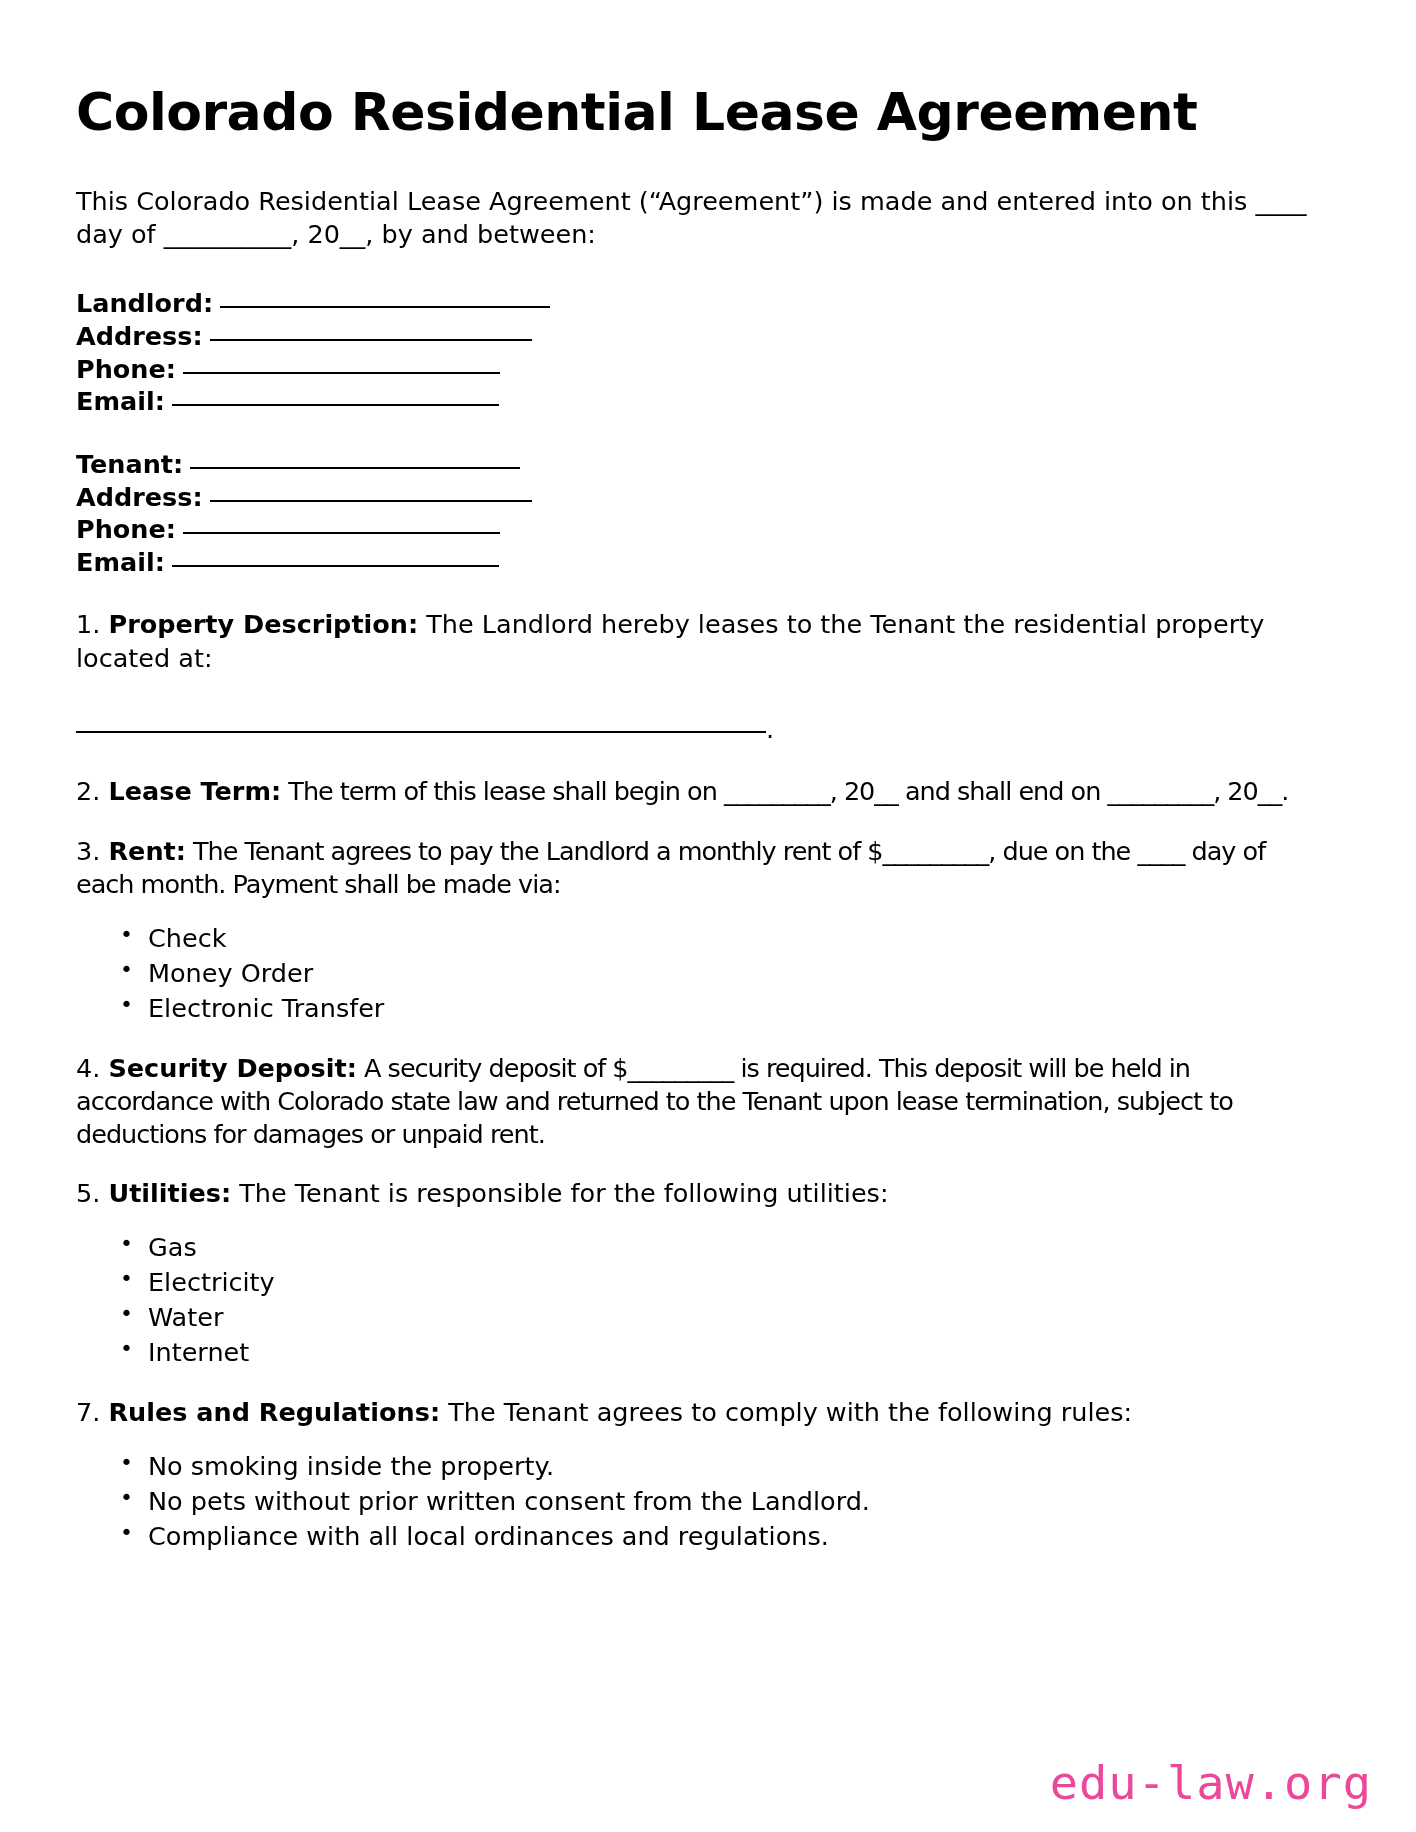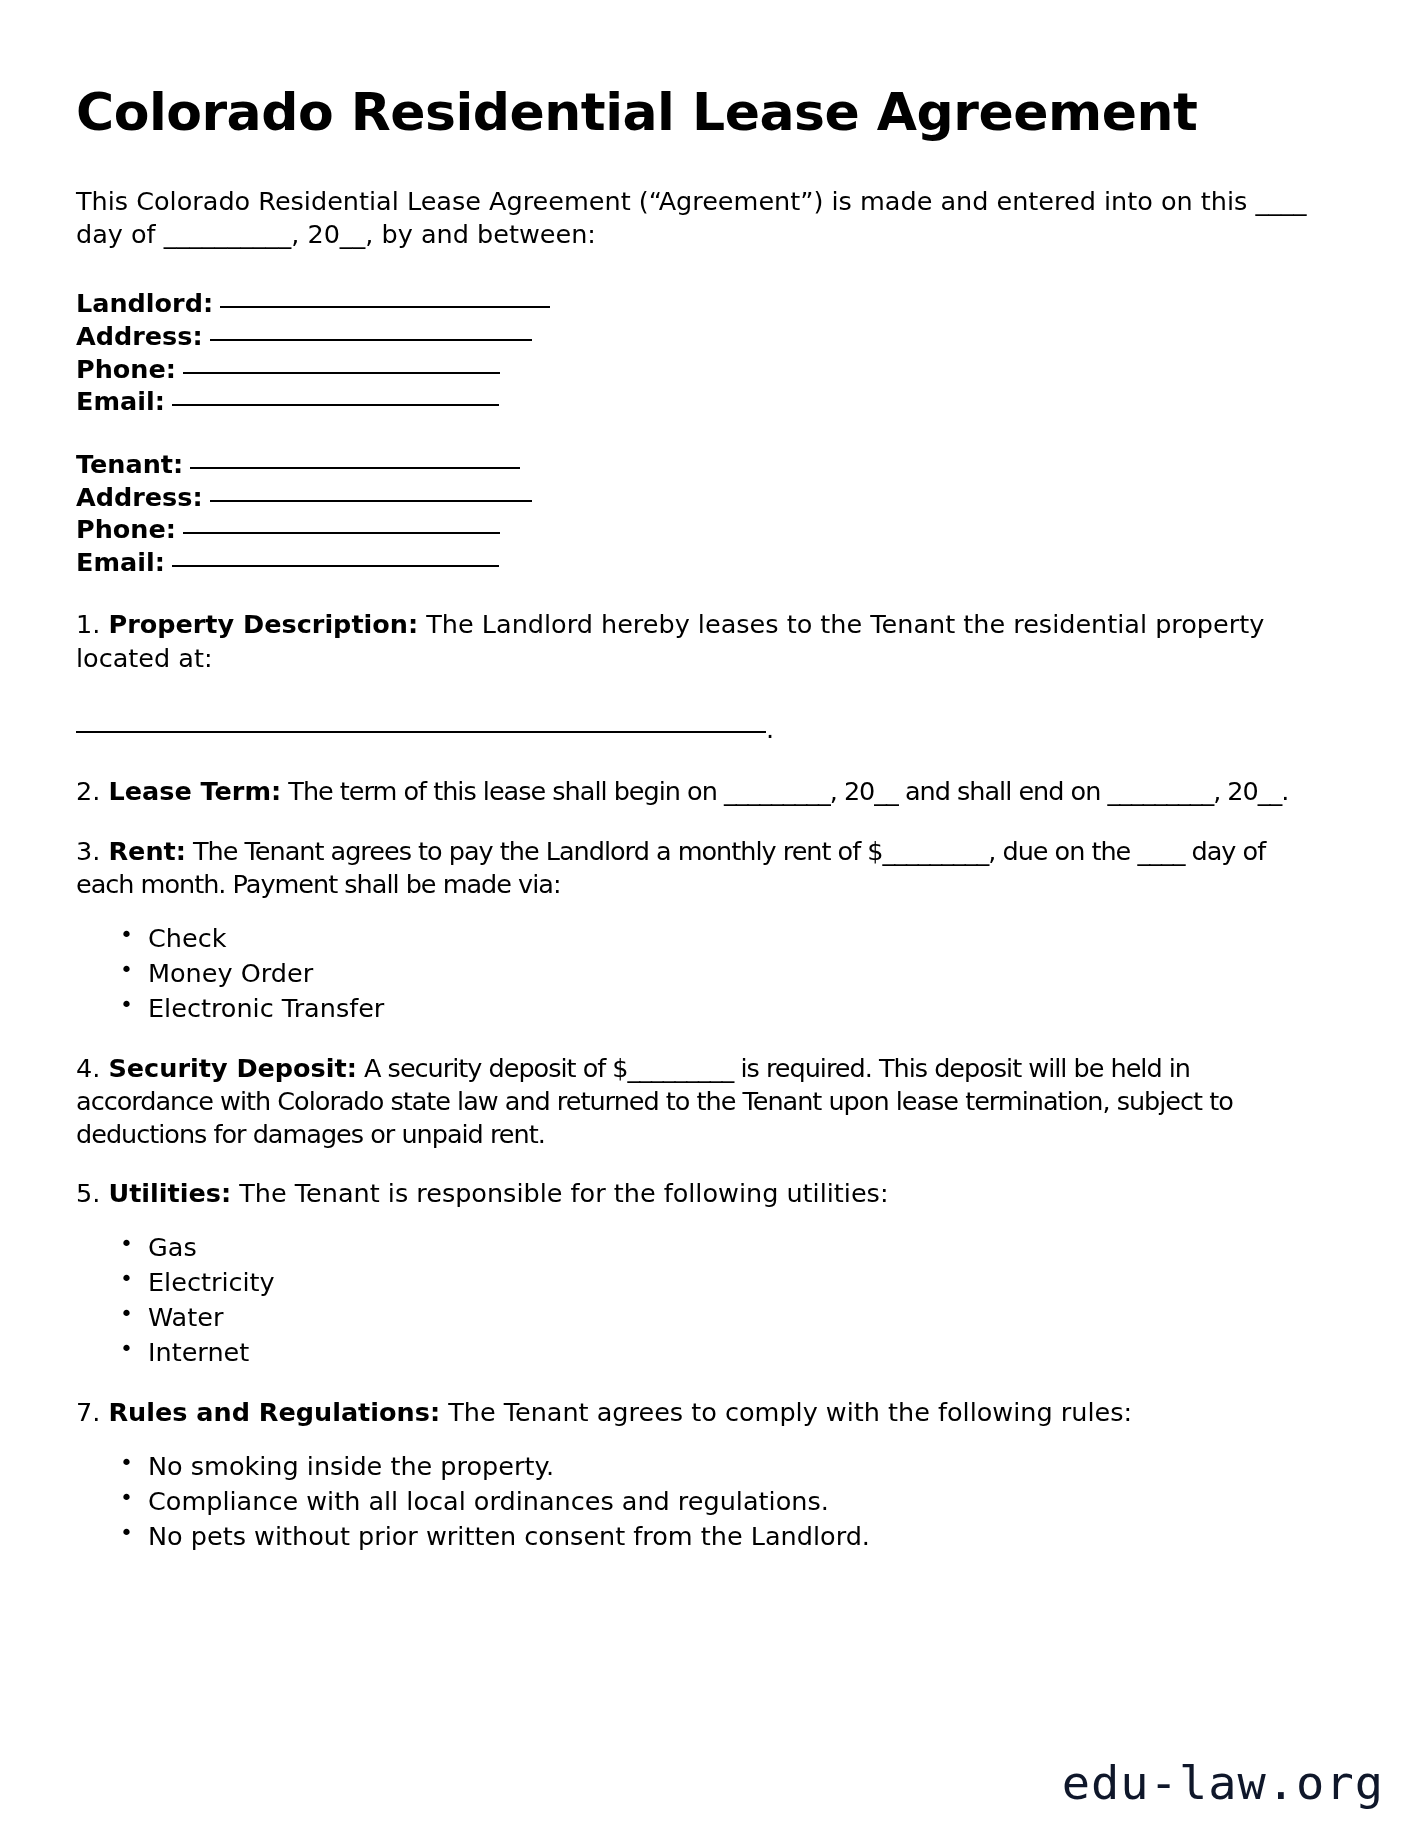--- a/index.html
+++ b/index.html
@@ -119,26 +119,26 @@
     content: "\2022";
     position: absolute;
     left: -28px;
     top: -1px;
     font-size: 22px;
   }
 
   
   .watermark {
     position: absolute;
-    right: 32px;
+    right: 44px;
     bottom: 22px;
     font-family: "DejaVu Sans Mono", "Liberation Mono", monospace;
     font-size: 47px;
     letter-spacing: 1px;
-    color: #0f172a;
+    color: #ec4899;
     white-space: nowrap;
   }
 </style>
 </head>
 <body>
 
 <div class="page">
 
   <div class="content">
 
@@ -228,21 +228,21 @@
     </ul>
 
 
     <p class="para tight">
       <span>7.</span>
       <span class="b">Rules and Regulations:</span><span> The Tenant agrees to comply with the following rules:</span>
     </p>
 
     <ul class="doc-list">
       <li>No smoking inside the property.</li>
+      <li>No pets without prior written consent from the Landlord.</li>
       <li>Compliance with all local ordinances and regulations.</li>
-      <li>No pets without prior written consent from the Landlord.</li>
     </ul>
 
   </div>
 
   <div class="watermark">edu-law.org</div>
 
 </div>
 
 </body></html>

